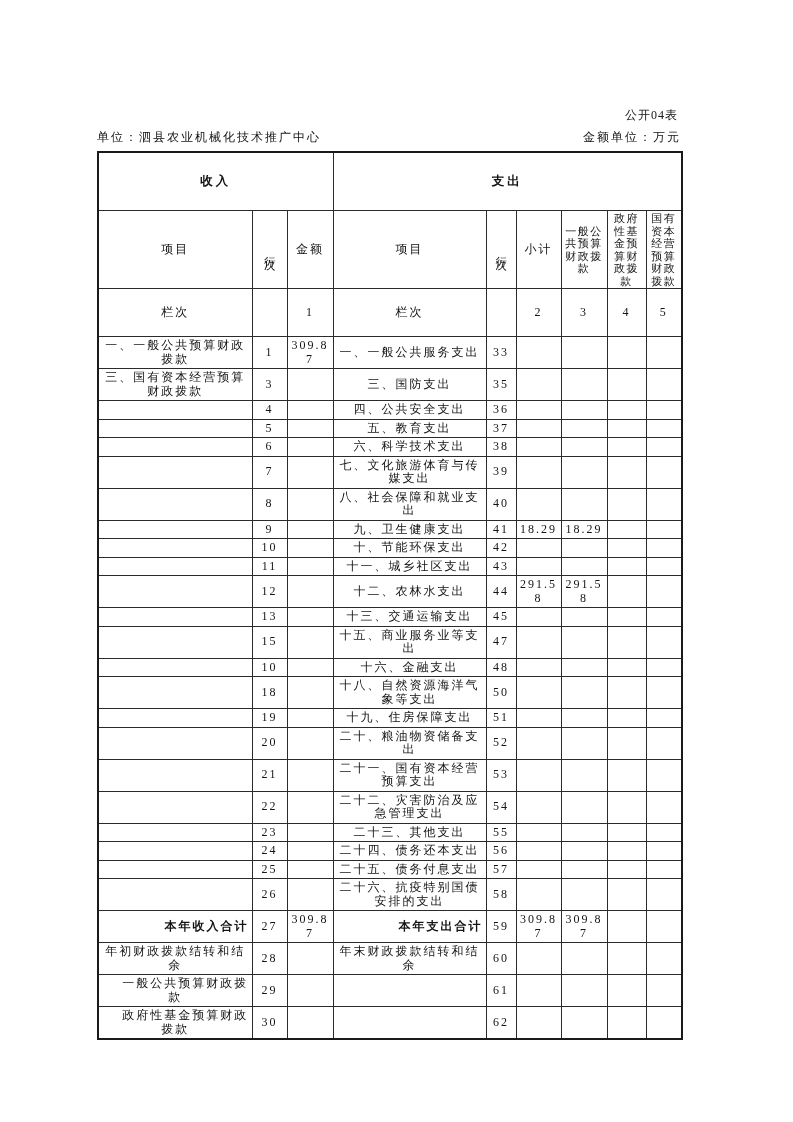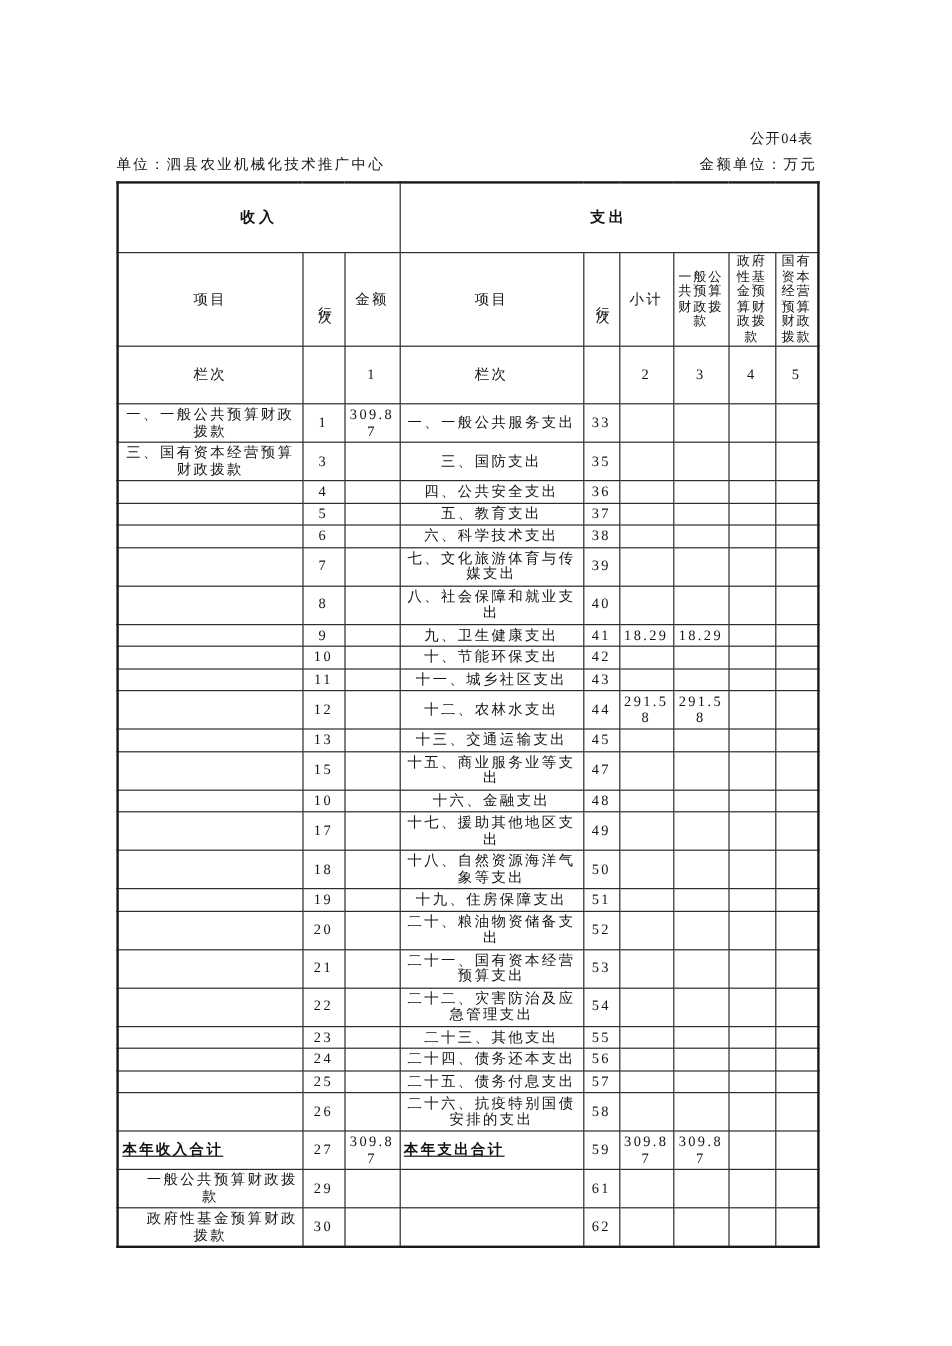--- a/index.html
+++ b/index.html
@@ -86,21 +86,21 @@
     padding: 16px 2px;
     font-size: 12px;
   }
   td.item { text-align: center; }
   td.num, td.amt {
     text-align: center;
     font-size: 11px;
     letter-spacing: 0.5px;
     padding: 1px;
   }
-  tr.total td.item { text-align: left; font-weight: bold; text-decoration: underline; }
+  tr.total td.item { text-align: right; font-weight: bold; }
   tr.indent td.item { text-indent: 20px; }
 </style>
 </head>
 <body>
 
 <div class="doc">
   <div class="form-code">公开04表</div>
   <div class="meta">
     <span>单位：泗县农业机械化技术推广中心</span>
     <span>金额单位：万元</span>
@@ -311,31 +311,20 @@
           <td class="num">10</td>
           <td class="amt"></td>
           <td class="item">十六、金融支出</td>
           <td class="num">48</td>
           <td class="amt"></td>
           <td class="amt"></td>
           <td class="amt"></td>
           <td class="amt"></td>
         </tr>
 
-        <tr>
-          <td class="item"></td>
-          <td class="num">17</td>
-          <td class="amt"></td>
-          <td class="item">十七、援助其他地区支出</td>
-          <td class="num">49</td>
-          <td class="amt"></td>
-          <td class="amt"></td>
-          <td class="amt"></td>
-          <td class="amt"></td>
-        </tr>
 
         <tr>
           <td class="item"></td>
           <td class="num">18</td>
           <td class="amt"></td>
           <td class="item">十八、自然资源海洋气象等支出</td>
           <td class="num">50</td>
           <td class="amt"></td>
           <td class="amt"></td>
           <td class="amt"></td>
@@ -443,20 +432,31 @@
           <td class="num">27</td>
           <td class="amt">309.87</td>
           <td class="item">本年支出合计</td>
           <td class="num">59</td>
           <td class="amt">309.87</td>
           <td class="amt">309.87</td>
           <td class="amt"></td>
           <td class="amt"></td>
         </tr>
 
+        <tr>
+          <td class="item">年初财政拨款结转和结余</td>
+          <td class="num">28</td>
+          <td class="amt"></td>
+          <td class="item">年末财政拨款结转和结余</td>
+          <td class="num">60</td>
+          <td class="amt"></td>
+          <td class="amt"></td>
+          <td class="amt"></td>
+          <td class="amt"></td>
+        </tr>
 
         <tr class="indent">
           <td class="item">一般公共预算财政拨款</td>
           <td class="num">29</td>
           <td class="amt"></td>
           <td class="item"></td>
           <td class="num">61</td>
           <td class="amt"></td>
           <td class="amt"></td>
           <td class="amt"></td>

